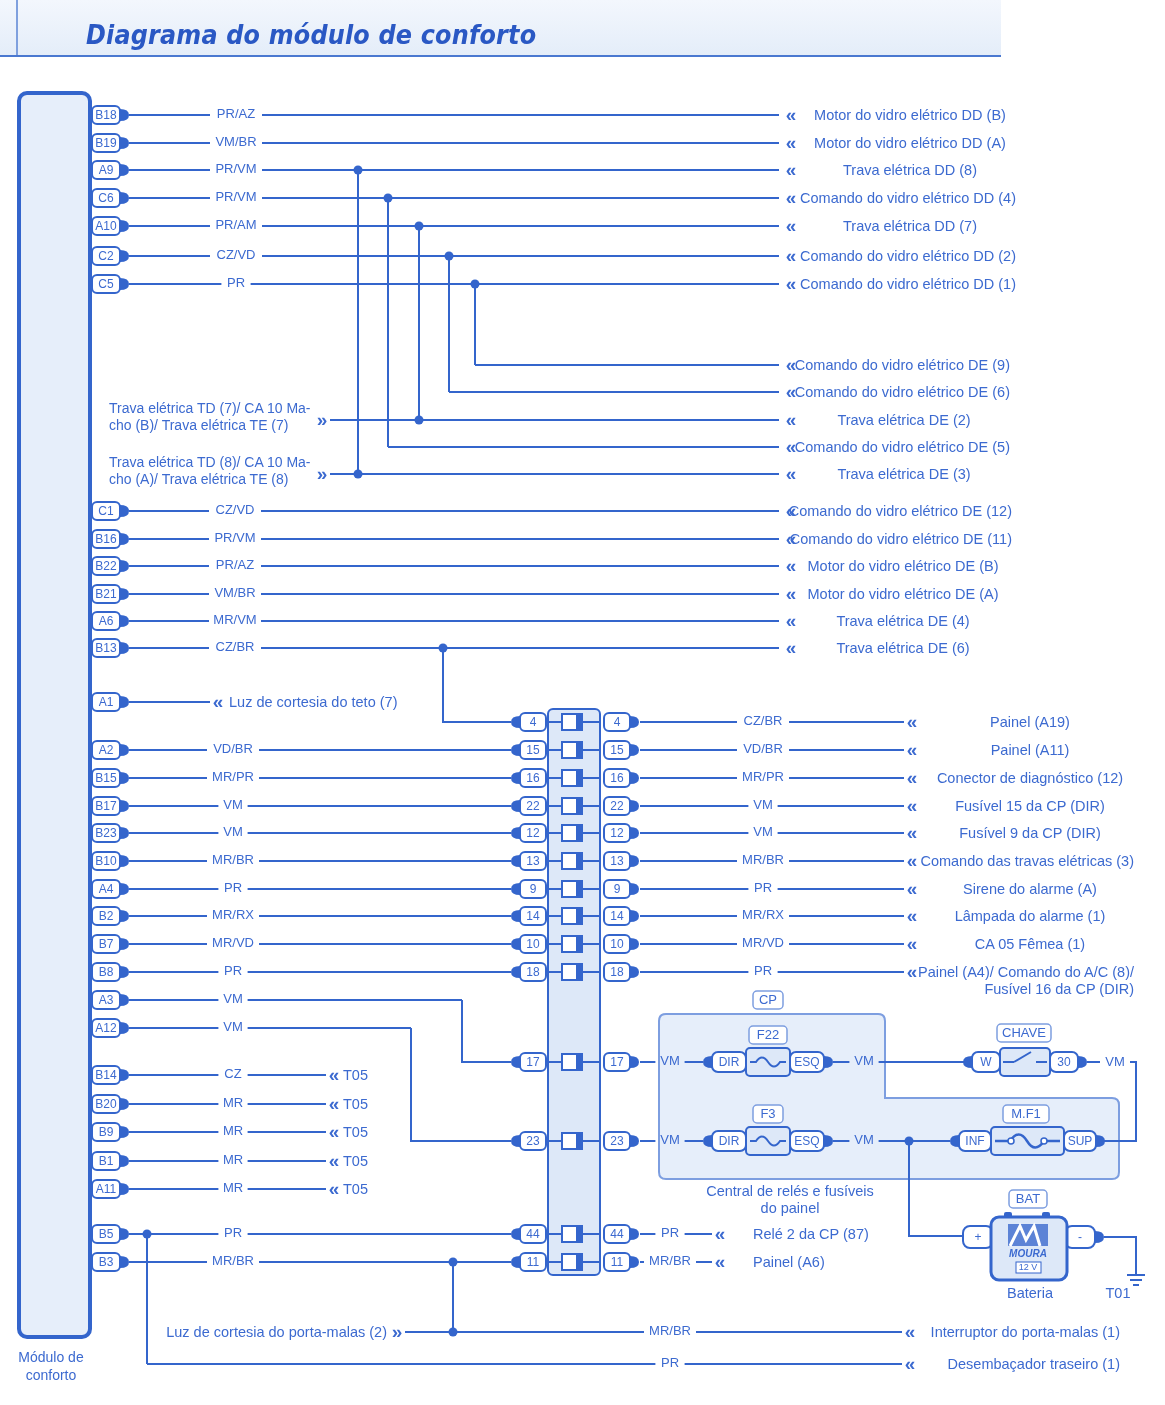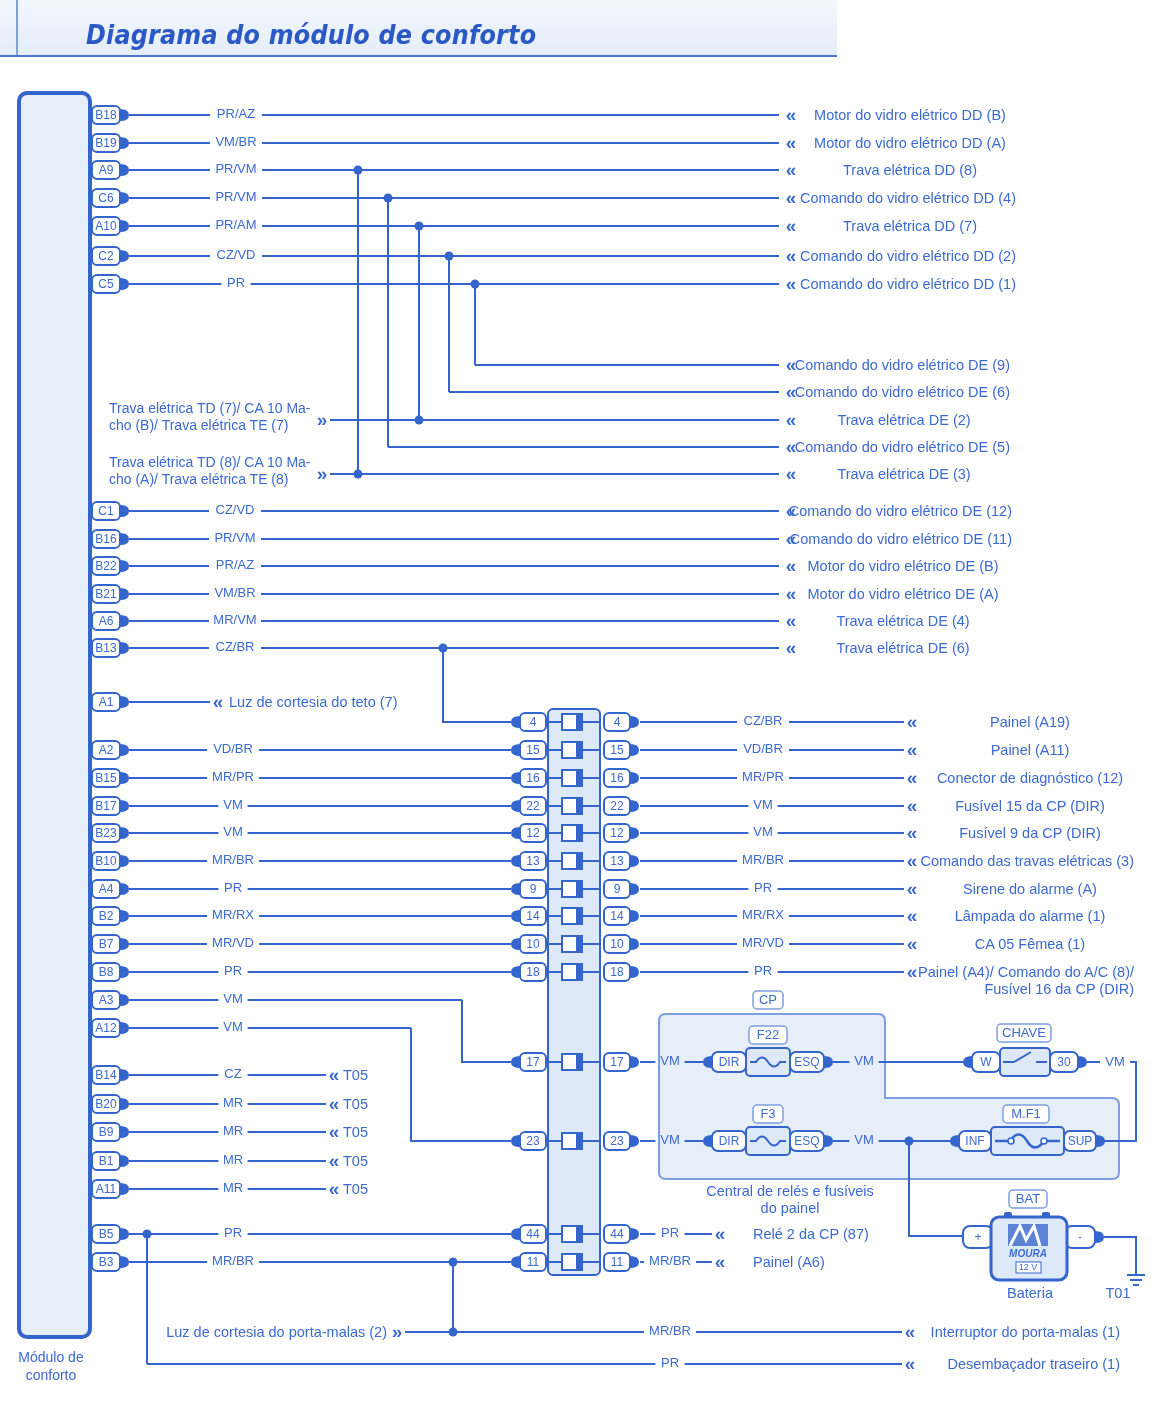--- a/index.html
+++ b/index.html
@@ -1,17 +1,17 @@
 <!DOCTYPE html>
 <html><head>
 <meta charset="utf-8">
 <style>
   html, body { margin: 0; padding: 0; background: #ffffff; }
   body { width: 1165px; height: 1405px; position: relative; overflow: hidden; font-family: "Liberation Sans", sans-serif; }
-  #header { position: absolute; left: 0; top: 0; width: 837px; height: 55px;
+  #header { position: absolute; left: 0; top: 0; width: 1001px; height: 55px;
     background: linear-gradient(#f3f7fd, #e4edf9); border-bottom: 2px solid #4a78d0; }
   #header .lbar { position: absolute; left: 16px; top: 0; width: 2px; height: 55px; background: #7fa0de; }
   #title { position: absolute; left: 86px; top: 20px; font-size: 26px; font-weight: bold; font-style: italic;
     color: #2a58c4; letter-spacing: 0.2px; font-family: "DejaVu Sans", sans-serif; transform: scaleX(0.92); transform-origin: left; }
   svg#diagram { position: absolute; left: 0; top: 0; }
   svg text { font-family: "Liberation Sans", sans-serif; fill: #3c6ad0; }
 </style>
 </head>
 <body>
 

